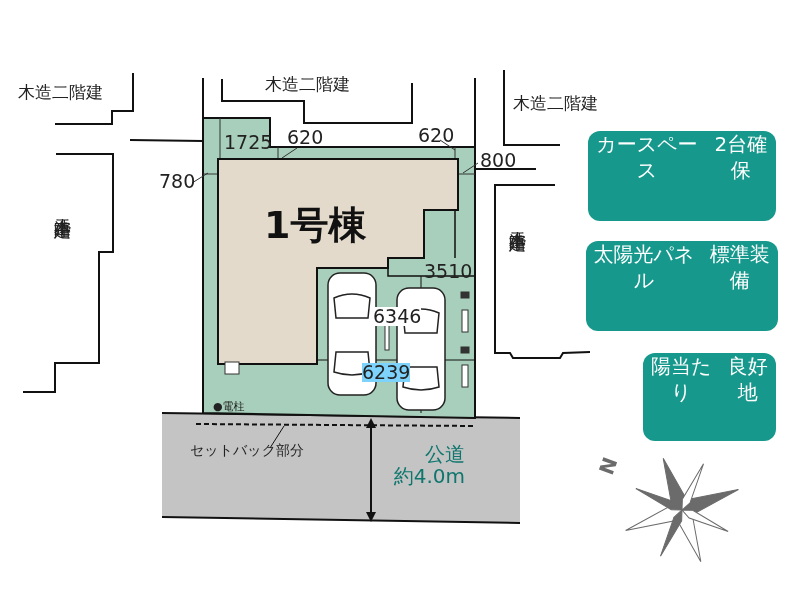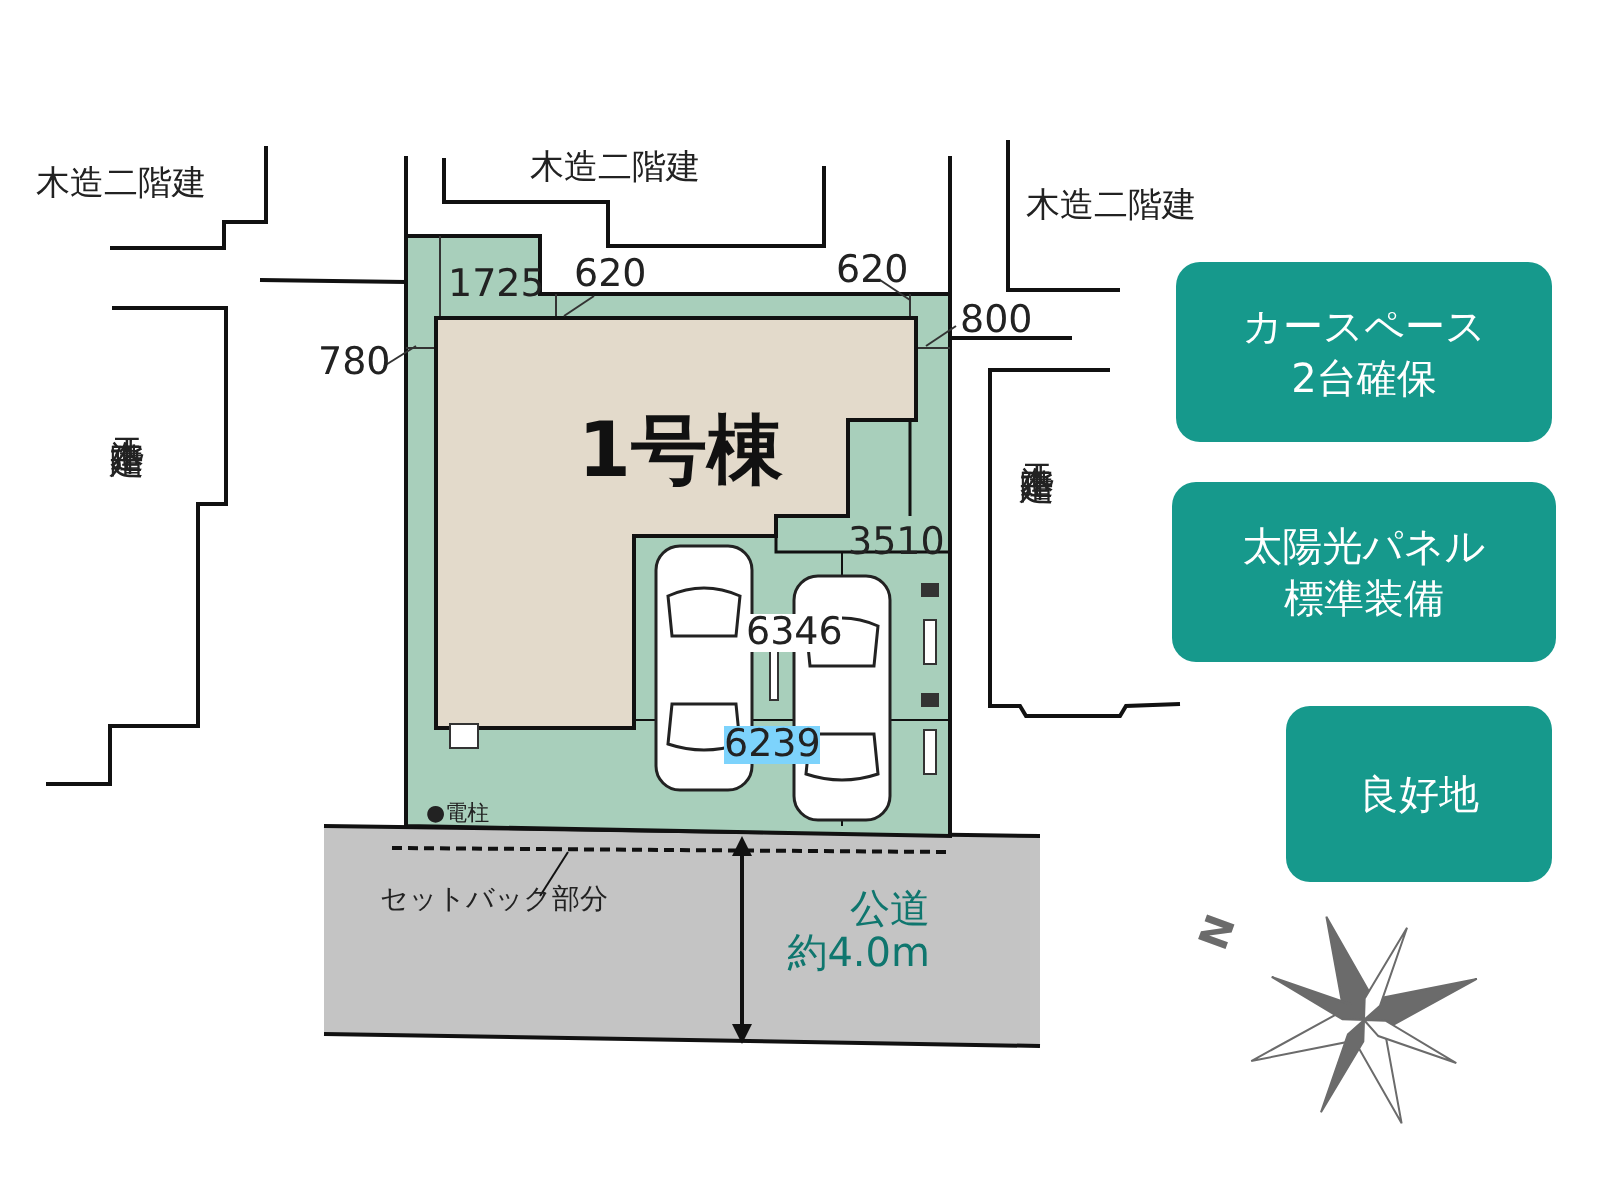--- a/index.html
+++ b/index.html
@@ -2,22 +2,22 @@
 <html><head>
 <meta charset="utf-8">
 <style>
   html,body{margin:0;padding:0;background:#ffffff;}
   body{width:800px;height:600px;position:relative;overflow:hidden;font-family:"DejaVu Sans","Liberation Sans",sans-serif;}
   svg#plan{position:absolute;left:0;top:0;}
   .lbl{position:absolute;color:#222;white-space:nowrap;line-height:1;}
   .neighbor{font-size:17px;}
   .vert{writing-mode:vertical-rl;text-orientation:upright;font-size:17px;letter-spacing:1px;}
   .dim{font-size:19px;color:#222;}
-  .house{font-size:38px;font-weight:bold;color:#111;margin-left:25px;}
-  .badge{position:absolute;background:#16998c;color:#fff;border-radius:12px;text-align:center;font-size:20px;line-height:26px;display:flex;flex-direction:column;justify-content:center;font-weight:500;}
+  .house{font-size:38px;font-weight:bold;color:#111;}
+  .badge{position:absolute;background:#16998c;color:#fff;border-radius:12px;text-align:center;font-size:20px;line-height:26px;display:flex;flex-direction:row;justify-content:center;font-weight:500;}
   .road{font-size:20px;color:#0f766e;text-align:right;line-height:22px;}
 </style>
 </head>
 <body>
 
 <svg id="plan" width="800" height="600" viewBox="0 0 800 600">
 
   <polygon points="162,413 520,418 520,523 162,517" fill="#c4c4c4"></polygon>
   <line x1="162" y1="413" x2="520" y2="418" stroke="#111" stroke-width="2"></line>
   <line x1="162" y1="517" x2="520" y2="523" stroke="#111" stroke-width="2"></line>
@@ -121,16 +121,17 @@
 
 <div class="badge" style="left:588px;top:131px;width:188px;height:90px;">
   <div>カースペース</div>
   <div>2台確保</div>
 </div>
 <div class="badge" style="left:586px;top:241px;width:192px;height:90px;">
   <div>太陽光パネル</div>
   <div>標準装備</div>
 </div>
 <div class="badge" style="left:643px;top:353px;width:133px;height:88px;">
+  <div>陽当たり</div>
   <div>良好地</div>
 </div>
 
 <div class="lbl" style="left:600px;top:456px;font-size:20px;font-weight:bold;color:#6b6b6b;transform:rotate(-70deg);">N</div>
 
 </body></html>

